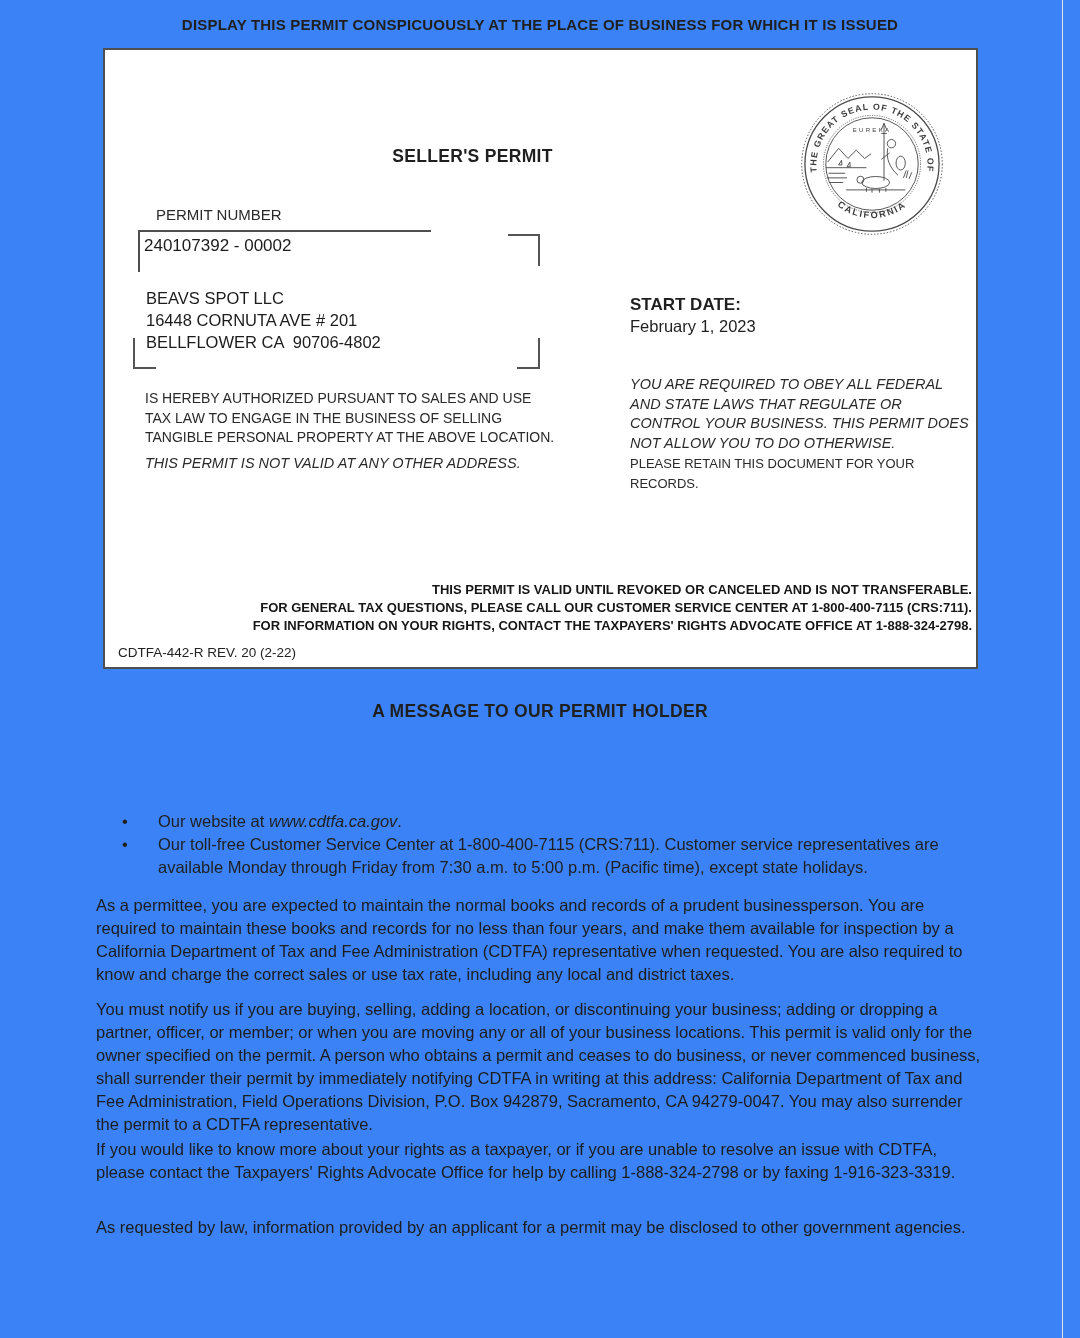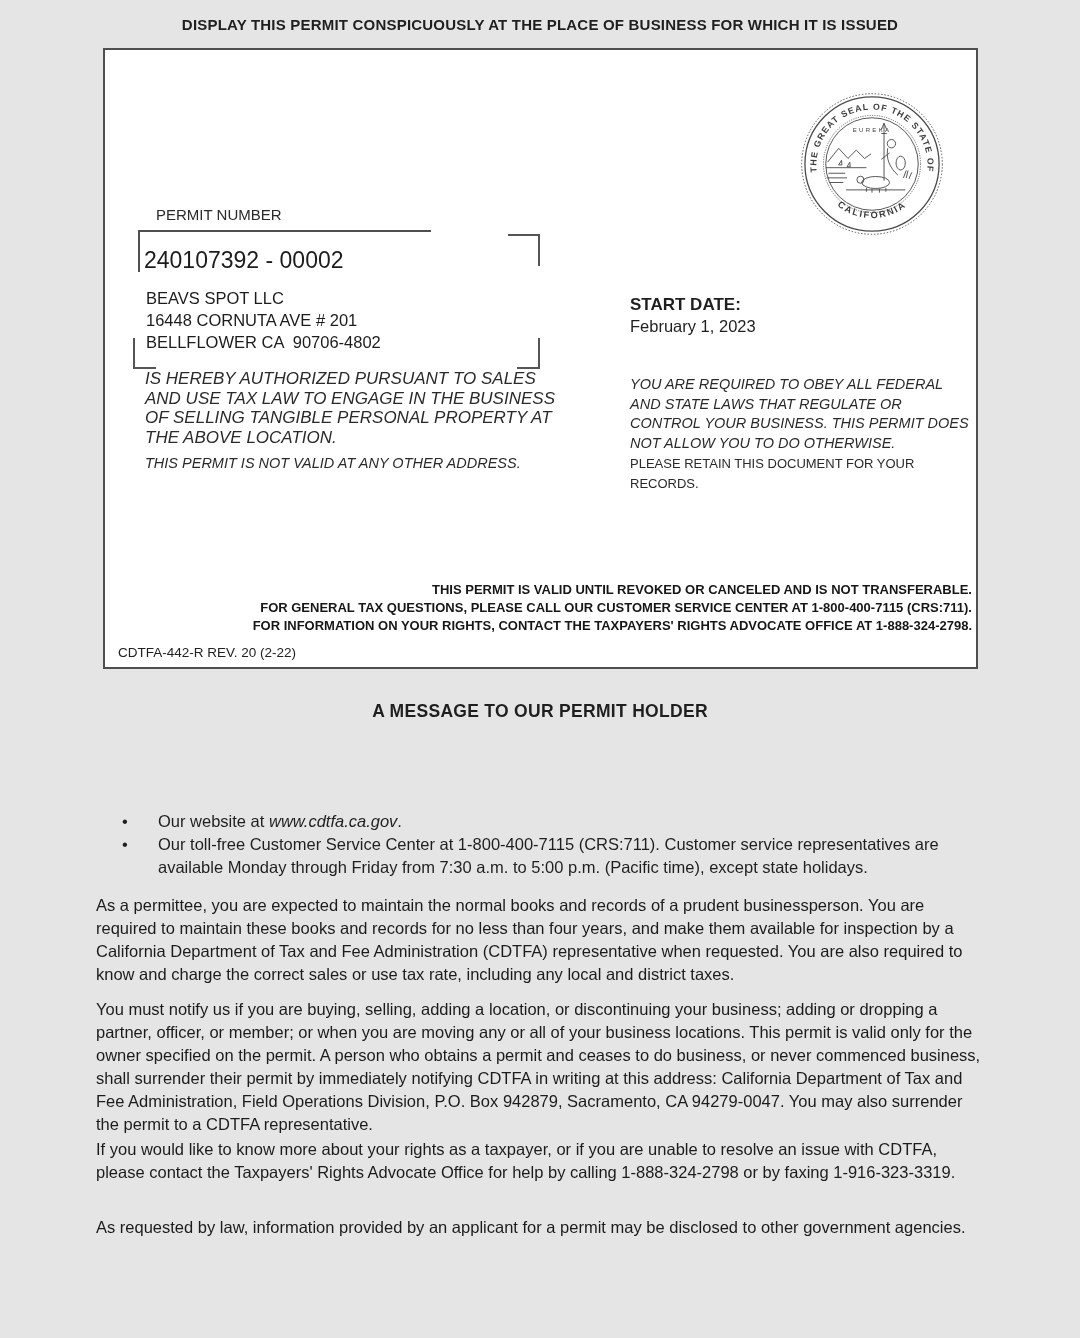--- a/index.html
+++ b/index.html
@@ -1,20 +1,20 @@
 <!DOCTYPE html>
 <html><head>
 <meta charset="utf-8">
 <style>
   html, body { margin: 0; padding: 0; background: #ffffff; }
   .page {
     position: relative;
     width: 1080px;
     height: 1338px;
-    background: #e5e5e5;
+    background: #3b82f6;
     font-family: "Liberation Sans", sans-serif;
     color: #1f1f1f;
     overflow: hidden;
   }
   .abs { position: absolute; }
   .pre { white-space: pre-wrap; }
   .ital { font-style: italic; }
 
   .notice {
     left: 0; top: 16px; width: 1080px;
@@ -29,32 +29,32 @@
   .agency-line { left: 145px; top: 115px; width: 655px; font-size: 16px; text-align: center; color: #2a2a2a; }
   .permit-title { left: 145px; top: 146px; width: 655px; font-size: 17.5px; font-weight: bold; text-align: center; letter-spacing: 0.3px; }
 
   .seal-wrap { left: 798px; top: 90px; width: 148px; height: 148px; }
 
   .permit-number-label { left: 146px; top: 206px; font-size: 15px; color: #2a2a2a; margin-left: 10px; }
   .permit-number-field {
     left: 138px; top: 230px; width: 291px; height: 40px;
     border-top: 2px solid #4f4f4f; border-left: 2px solid #4f4f4f;
   }
-  .permit-number-value { padding: 15px 0 0 4px; font-size: 23px; color: #1c1c1c; }
+  .permit-number-value { padding: 4px 0 0 4px; font-size: 17px; color: #1c1c1c; }
 
   .bracket-tr { left: 508px; top: 234px; width: 30px; height: 30px; border-top: 2px solid #555; border-right: 2px solid #555; }
   .bracket-bl { left: 133px; top: 338px; width: 21px; height: 29px; border-left: 2px solid #555; border-bottom: 2px solid #555; }
   .bracket-br { left: 517px; top: 338px; width: 21px; height: 29px; border-right: 2px solid #555; border-bottom: 2px solid #555; }
 
   .holder-block { left: 146px; top: 287px; width: 380px; font-size: 16.5px; line-height: 22px; color: #1c1c1c; }
 
   .start-date-label { left: 630px; top: 295px; font-size: 17px; font-weight: bold; }
   .start-date-value { left: 630px; top: 317px; font-size: 16.5px; }
 
-  .auth-text { left: 145px; top: 369px; width: 415px; font-size: 17px; font-style: italic; line-height: 19.5px; color: #2a2a2a; }
+  .auth-text { left: 145px; top: 389px; width: 415px; font-size: 14px; line-height: 19.5px; color: #2a2a2a; }
   .not-valid-text { left: 145px; top: 455px; width: 430px; font-size: 14.5px; font-style: italic; color: #2a2a2a; }
   .obey-text { left: 630px; top: 375px; width: 345px; font-size: 14.5px; font-style: italic; line-height: 19.5px; color: #2a2a2a; }
   .retain-text { left: 630px; top: 454px; width: 330px; font-size: 13px; line-height: 19.5px; color: #2a2a2a; }
 
   .box-footer { left: 105px; top: 581px; width: 867px; font-size: 13px; font-weight: bold; text-align: right; line-height: 18px; color: #161616; }
   .form-number { left: 118px; top: 645px; font-size: 13.5px; color: #222; }
 
   .message-heading { left: 0; top: 701px; width: 1080px; font-size: 17.5px; font-weight: bold; text-align: center; letter-spacing: 0.3px; }
   .message-intro { left: 96px; top: 743px; width: 884px; font-size: 17px; font-weight: bold; line-height: 25px; }
 
@@ -75,20 +75,21 @@
 </style>
 </head>
 <body>
 
 <div class="page">
 
   <div class="abs notice">DISPLAY THIS PERMIT CONSPICUOUSLY AT THE PLACE OF BUSINESS FOR WHICH IT IS ISSUED</div>
 
   <div class="abs permit-box"></div>
 
+  <div class="abs permit-title">SELLER'S PERMIT</div>
 
   <div class="abs seal-wrap">
     <svg width="148" height="148" viewBox="0 0 160 160">
       <defs>
         <path id="sealTopArc" d="M 21.5 94.5 A 60 60 0 1 1 138.5 94.5"></path>
         <path id="sealBotArc" d="M 27.5 107.5 A 60 60 0 0 0 132.5 107.5"></path>
       </defs>
       <circle class="seal-stroke" cx="80" cy="80" r="76" stroke-width="1" stroke-dasharray="1.6 1.9"></circle>
       <circle class="seal-stroke" cx="80" cy="80" r="72.5" stroke-width="1.4"></circle>
       <circle class="seal-stroke" cx="80" cy="80" r="52.5" stroke-width="0.9" stroke-dasharray="1.2 1.4"></circle>

